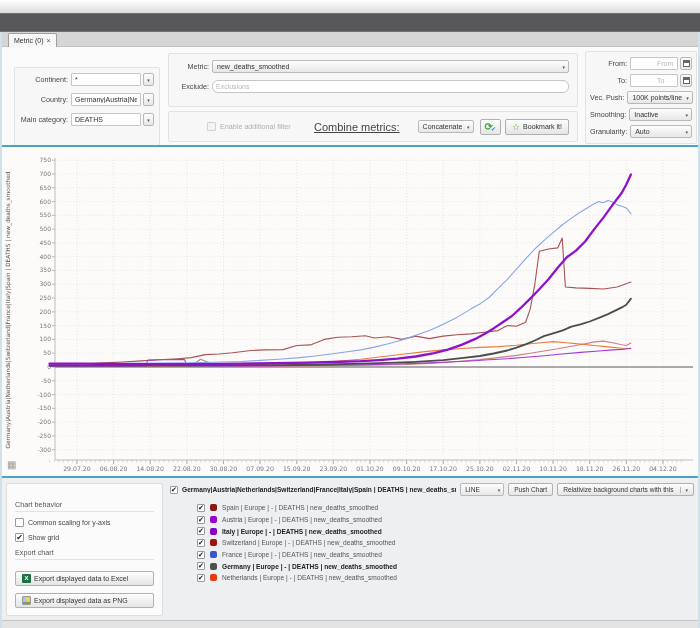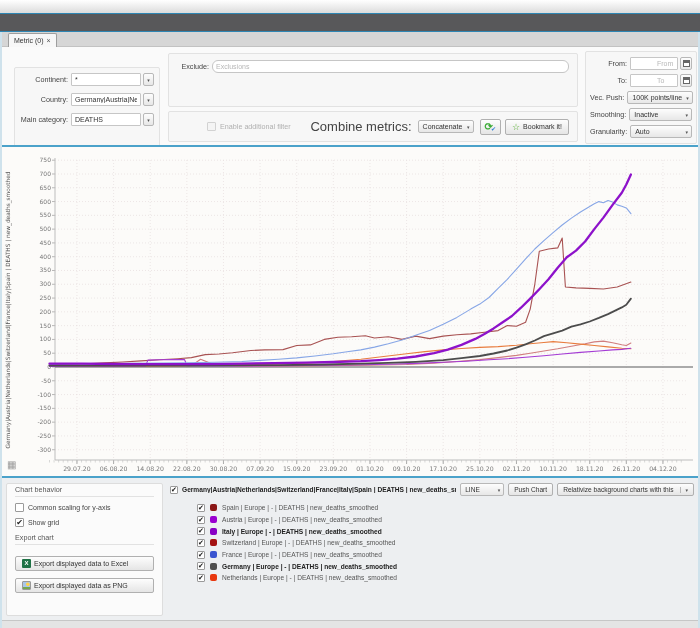--- a/index.html
+++ b/index.html
@@ -38,39 +38,39 @@
   .w52 { width: 56px; } .w44 { width: 44px; } .w66 { width: 66px; }
   .calbtn { width: 12px; height: 13px; border: 1px solid #b8b8b8; background: linear-gradient(#fdfdfd, #e7e7e7); border-radius: 2px; margin-left: 2px; display: inline-flex; align-items: center; justify-content: center; flex-shrink: 0; cursor: pointer; }
   .cal-icon { width: 7px; height: 7px; border: 1px solid #666; background: linear-gradient(#666 0 2px, #fff 2px); }
   .datein { width: 48px; padding-left: 26px; }
 
   .cb { width: 9px; height: 9px; border: 1px solid #9a9a9a; background: #fff; display: inline-flex; align-items: center; justify-content: center; font-size: 8px; line-height: 8px; color: #222; border-radius: 1px; flex-shrink: 0; cursor: pointer; }
   .cb.disabled { border-color: #d2d2d2; background: #f4f4f4; }
   .cb.small { width: 8px; height: 8px; font-size: 7px; }
   .dimlabel { font-size: 7.2px; color: #b0b0b0; margin-left: 4px; }
   .spacer { flex: 1; }
-  .flabel2 { font-size: 13px; color: #444; margin-right: 6px; }
+  .flabel2 { font-size: 11px; color: #444; margin-right: 18px; text-decoration: underline; }
 
   .btn { display: inline-flex; align-items: center; gap: 3px; height: 16px; padding: 0 6px; background: linear-gradient(#fdfdfd, #e5e5e5); border: 1px solid #b0b0b0; border-radius: 2px; font-size: 7px; color: #333; font-family: inherit; cursor: pointer; white-space: nowrap; }
   .iconbtn { margin: 0 4px 0 6px; padding: 0 4px; }
   .refresh-icon { color: #3aaa35; font-weight: bold; font-size: 10px; }
   .chk-blue { color: #2d7dd2; font-size: 6px; margin-left: -5px; margin-top: 4px; }
   .star { color: #58b030; font-size: 9px; }
 
   .chart-section { position: absolute; top: 145px; left: 0; right: 0; height: 333px; background: #fcfbf9; }
   #chart-svg { position: absolute; inset: 0; }
   .film { position: absolute; left: 7px; bottom: 8px; font-size: 10px; color: #9a9a9a; cursor: pointer; }
   .bl { position: absolute; background: #4ba2ca; z-index: 4; }
   .bl.t { top: 0; left: 0; right: 0; height: 2px; }
   .bl.b { bottom: 0; left: 0; right: 0; height: 2px; }
   .bl.l { top: 0; bottom: 0; left: 0; width: 2px; background: #c2dcea; }
   .bl.r { top: 0; bottom: 0; right: 0; width: 2px; background: #c2dcea; }
 
   .bottom-section { position: absolute; top: 478px; left: 0; right: 0; height: 142px; background: #edeff1; }
-  .card { position: absolute; left: 6px; top: 5px; width: 157px; height: 133px; background: #fbfbfb; border: 1px solid #dddddd; border-radius: 2px; padding: 1px 8px; }
+  .card { position: absolute; left: 6px; top: 5px; width: 157px; height: 133px; background: #fbfbfb; border: 1px solid #dddddd; border-radius: 2px; padding: 16px 8px; }
   .ptitle { font-size: 7.2px; color: #555; margin-bottom: 2px; }
   .card hr { border: 0; border-top: 1px solid #e2e2e2; margin: 2px 0 6px; }
   .crow { display: flex; align-items: center; gap: 4px; margin-bottom: 6px; font-size: 7px; color: #444; }
   .btn.wfull { width: 100%; justify-content: flex-start; margin-bottom: 5px; height: 15px; }
   .xlicon { width: 9px; height: 9px; background: #1e7145; color: #fff; font-size: 6px; font-weight: bold; display: inline-flex; align-items: center; justify-content: center; border-radius: 1px; flex-shrink: 0; }
   .pngicon { width: 9px; height: 9px; border: 1px solid #999; border-radius: 1px; flex-shrink: 0;
     background: radial-gradient(circle at 70% 32%, #ffd34d 0, #ffd34d 1.5px, rgba(0,0,0,0) 2px), linear-gradient(180deg, #aac6e8 0 5px, #74a850 5px); }
 
   .legend { position: absolute; left: 170px; top: 5px; right: 6px; }
   .lheader { display: flex; align-items: center; gap: 4px; }
@@ -116,20 +116,27 @@
         <span class="arrowbtn">▾</span>
       </div>
       <div class="frow">
         <span class="flabel">Main category:</span>
         <input class="finput" value="DEATHS" style="">
         <span class="arrowbtn">▾</span>
       </div>
     </div>
 
     <div class="group gmidtop">
+      <div class="frow">
+        <span class="flabel">Metric:</span>
+        <div class="selectbox grow">
+          <span>new_deaths_smoothed</span>
+          <span class="arrow">▾</span>
+        </div>
+      </div>
       <div class="frow">
         <span class="flabel">Exclude:</span>
         <input class="finput grow" placeholder="Exclusions" style="">
       </div>
     </div>
 
     <div class="group gmidbottom">
       <span class="cb disabled"></span>
       <span class="dimlabel">Enable additional filter</span>
       <span class="spacer"></span>

